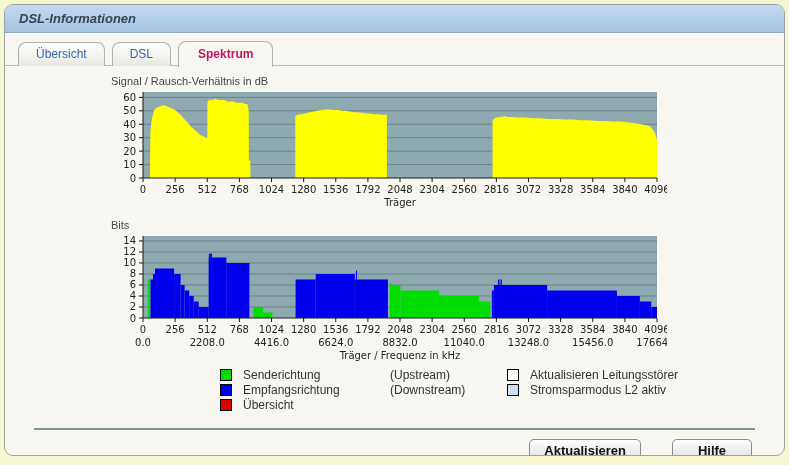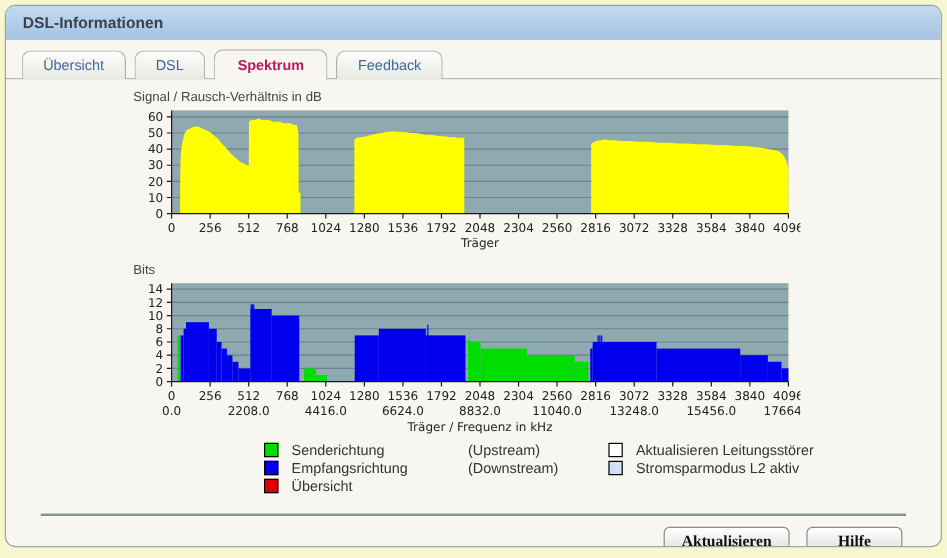--- a/index.html
+++ b/index.html
@@ -15,21 +15,21 @@
     border-radius:9px;
     overflow:hidden;
     box-shadow:0 0 0 1px rgba(255,255,255,.4) inset;
   }
   .titlebar{
     height:27px;
     background:linear-gradient(#c2daf0,#a3c4e4);
     border-bottom:1px solid #8fa9c2;
     display:flex;align-items:center;
     padding-left:14px;
-    font-size:13px;font-weight:bold;color:#39434e;
+    font-size:13px;font-weight:bold;color:#39434e;font-style:italic;
   }
   .tabbar{
     position:relative;
     display:flex;align-items:center;gap:7px;
     padding:8px 0 0 13px;height:25px;
   }
   .tabbar .baseline{
     position:absolute;left:0;right:0;bottom:0;height:1px;background:#b8bcb4;
   }
   .tab{
@@ -75,41 +75,40 @@
     margin:9px 29px 0 29px;
   }
   .btnrow{
     display:flex;justify-content:flex-end;gap:14px;
     padding:9px 32px 0 0;
   }
   .btn{
     min-width:96px;height:23px;
     border:1px solid #8a8a8a;border-radius:5px;
     background:linear-gradient(#ffffff,#dedede);
-    font-family:Liberation Serif, serif;
+    font-family:Liberation Sans, sans-serif;
     font-size:13px;font-weight:bold;color:#111;
-    padding:0 14px;cursor:pointer;
+    padding:0 14px;cursor:pointer;margin-left:17px;
   }
   .btn.help{min-width:80px;}
 </style>
 </head>
 <body>
 
 <div class="window">
 
   <div class="titlebar">
     <span>DSL-Informationen</span>
   </div>
 
   <div class="tabbar">
     <div class="baseline"></div>
     <div class="tab">Übersicht</div>
     <div class="tab">DSL</div>
     <div class="tab active">Spektrum</div>
-    <div class="tab">Feedback</div>
   </div>
 
   <div class="chart-title">Signal / Rausch-Verhältnis in dB</div>
   <div class="chart-wrap">
     <svg id="snr-svg" width="562" height="122">
         <rect x="38" y="4" width="514" height="86" fill="#8ea9b0"></rect>
         <line x1="38" x2="552" y1="76.5625" y2="76.5625" stroke="#6f8289" stroke-width="1"></line>
         <line x1="38" x2="552" y1="63.125" y2="63.125" stroke="#6f8289" stroke-width="1"></line>
         <line x1="38" x2="552" y1="49.6875" y2="49.6875" stroke="#6f8289" stroke-width="1"></line>
         <line x1="38" x2="552" y1="36.25" y2="36.25" stroke="#6f8289" stroke-width="1"></line>

